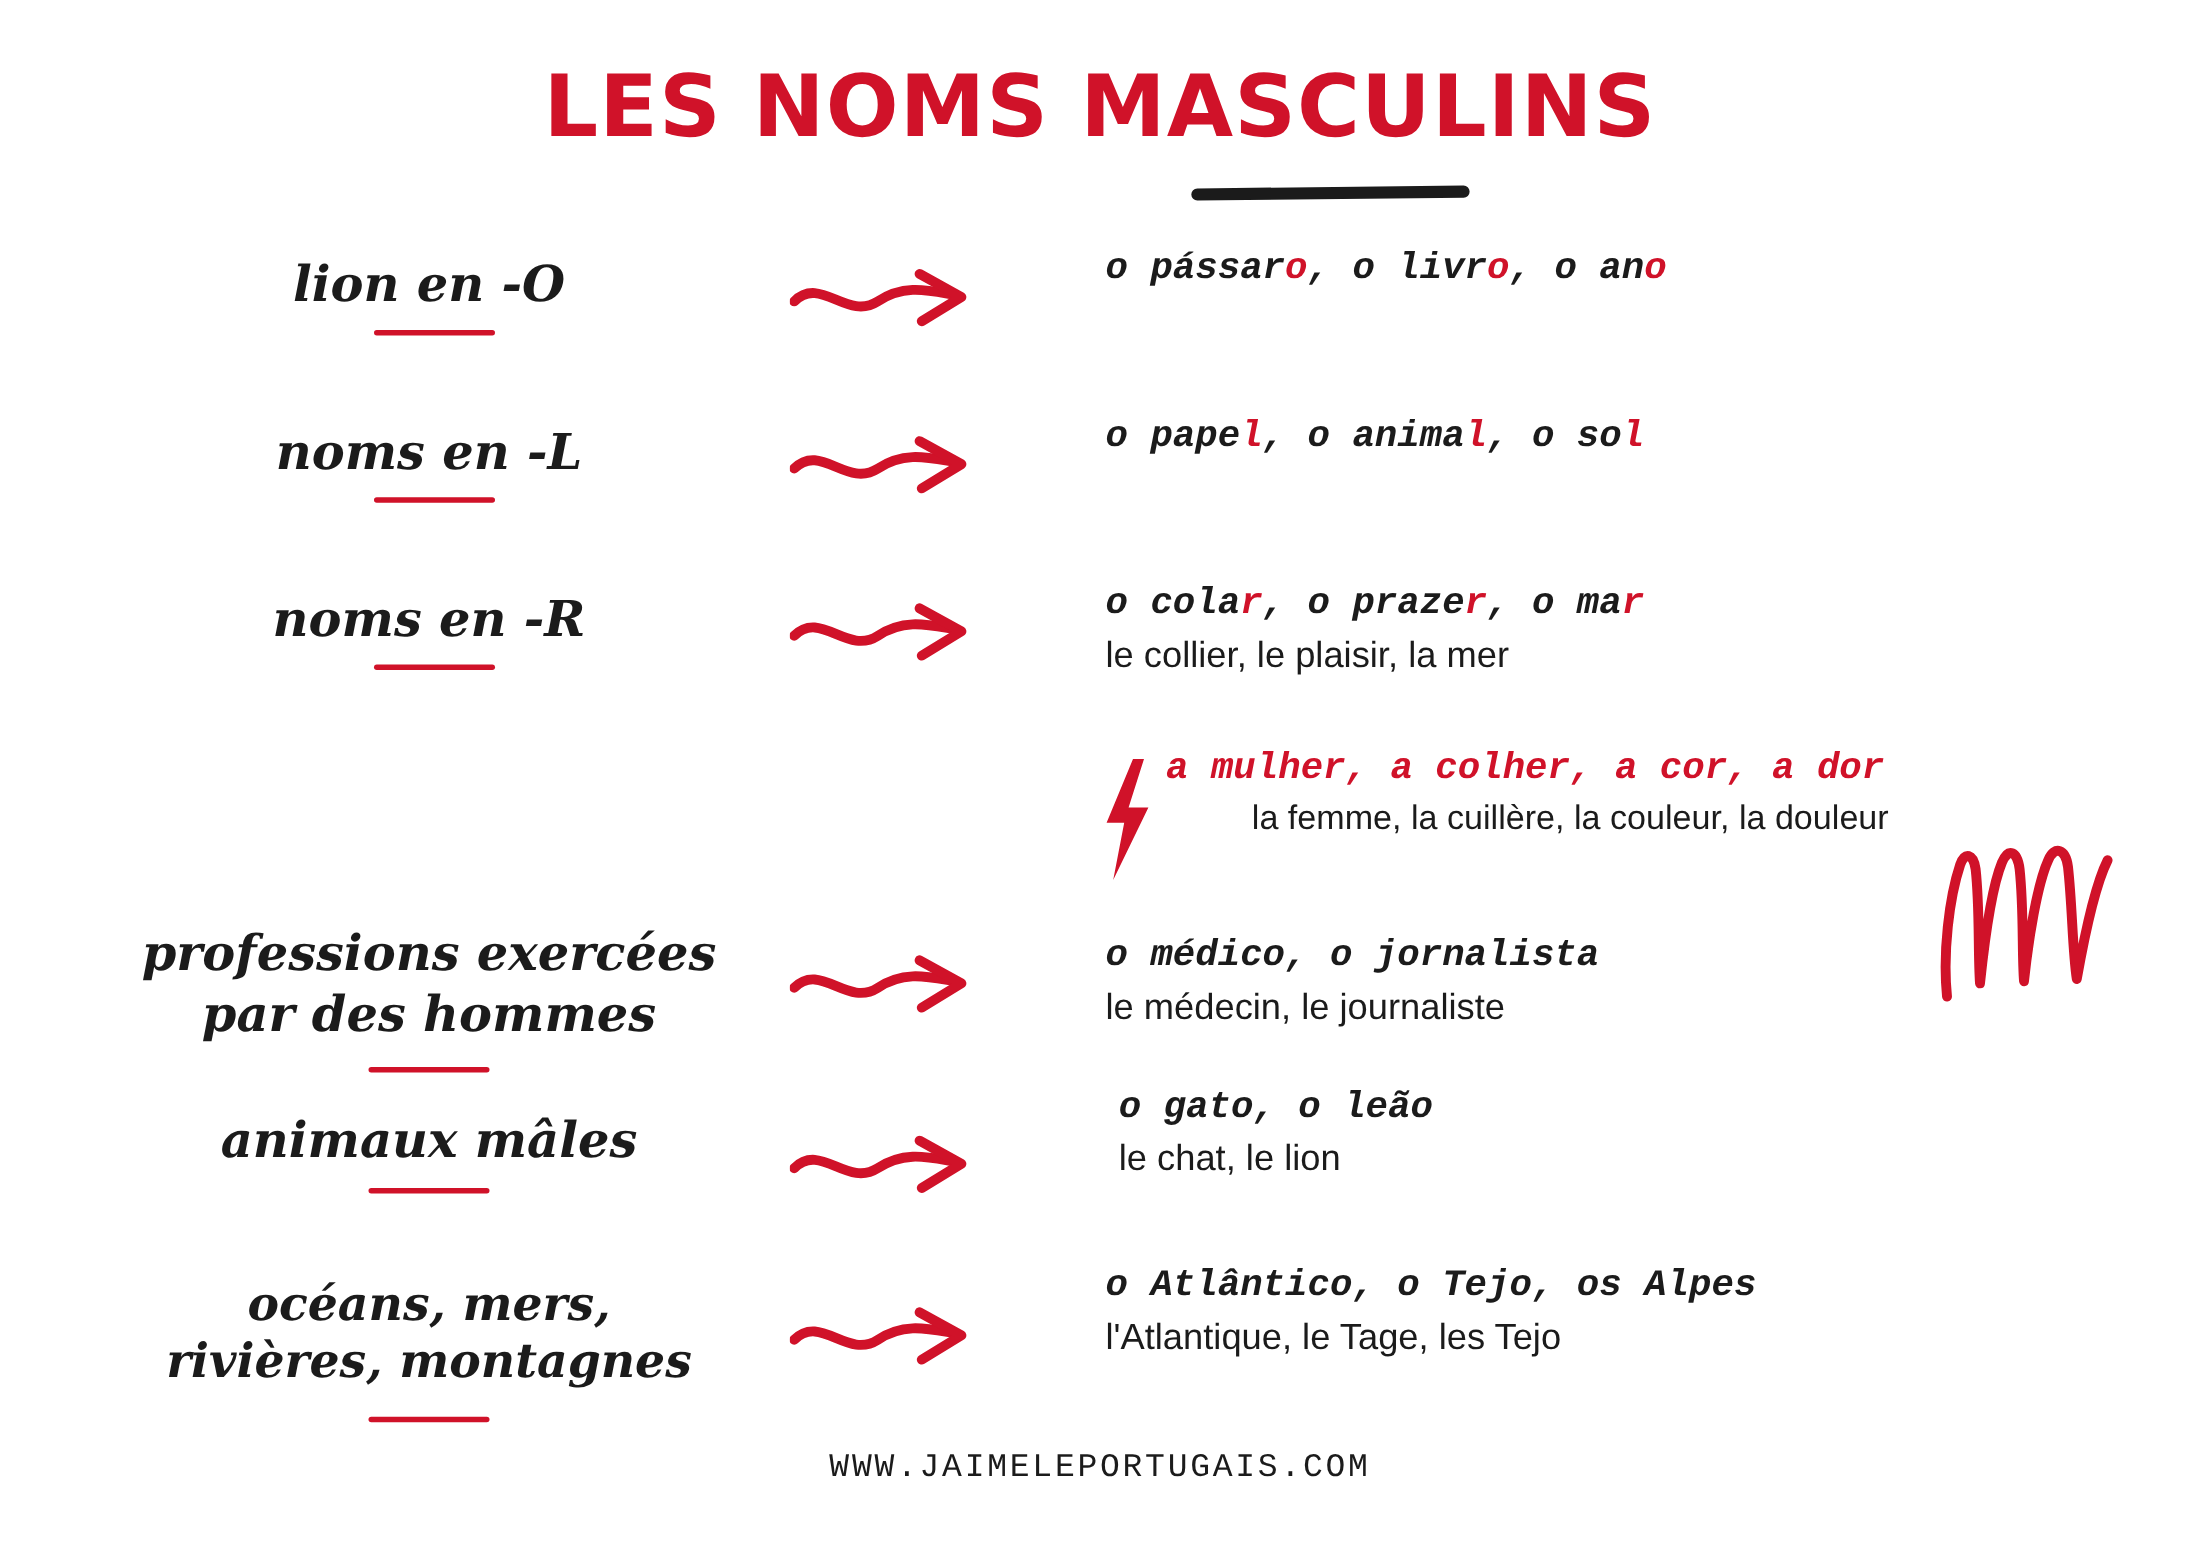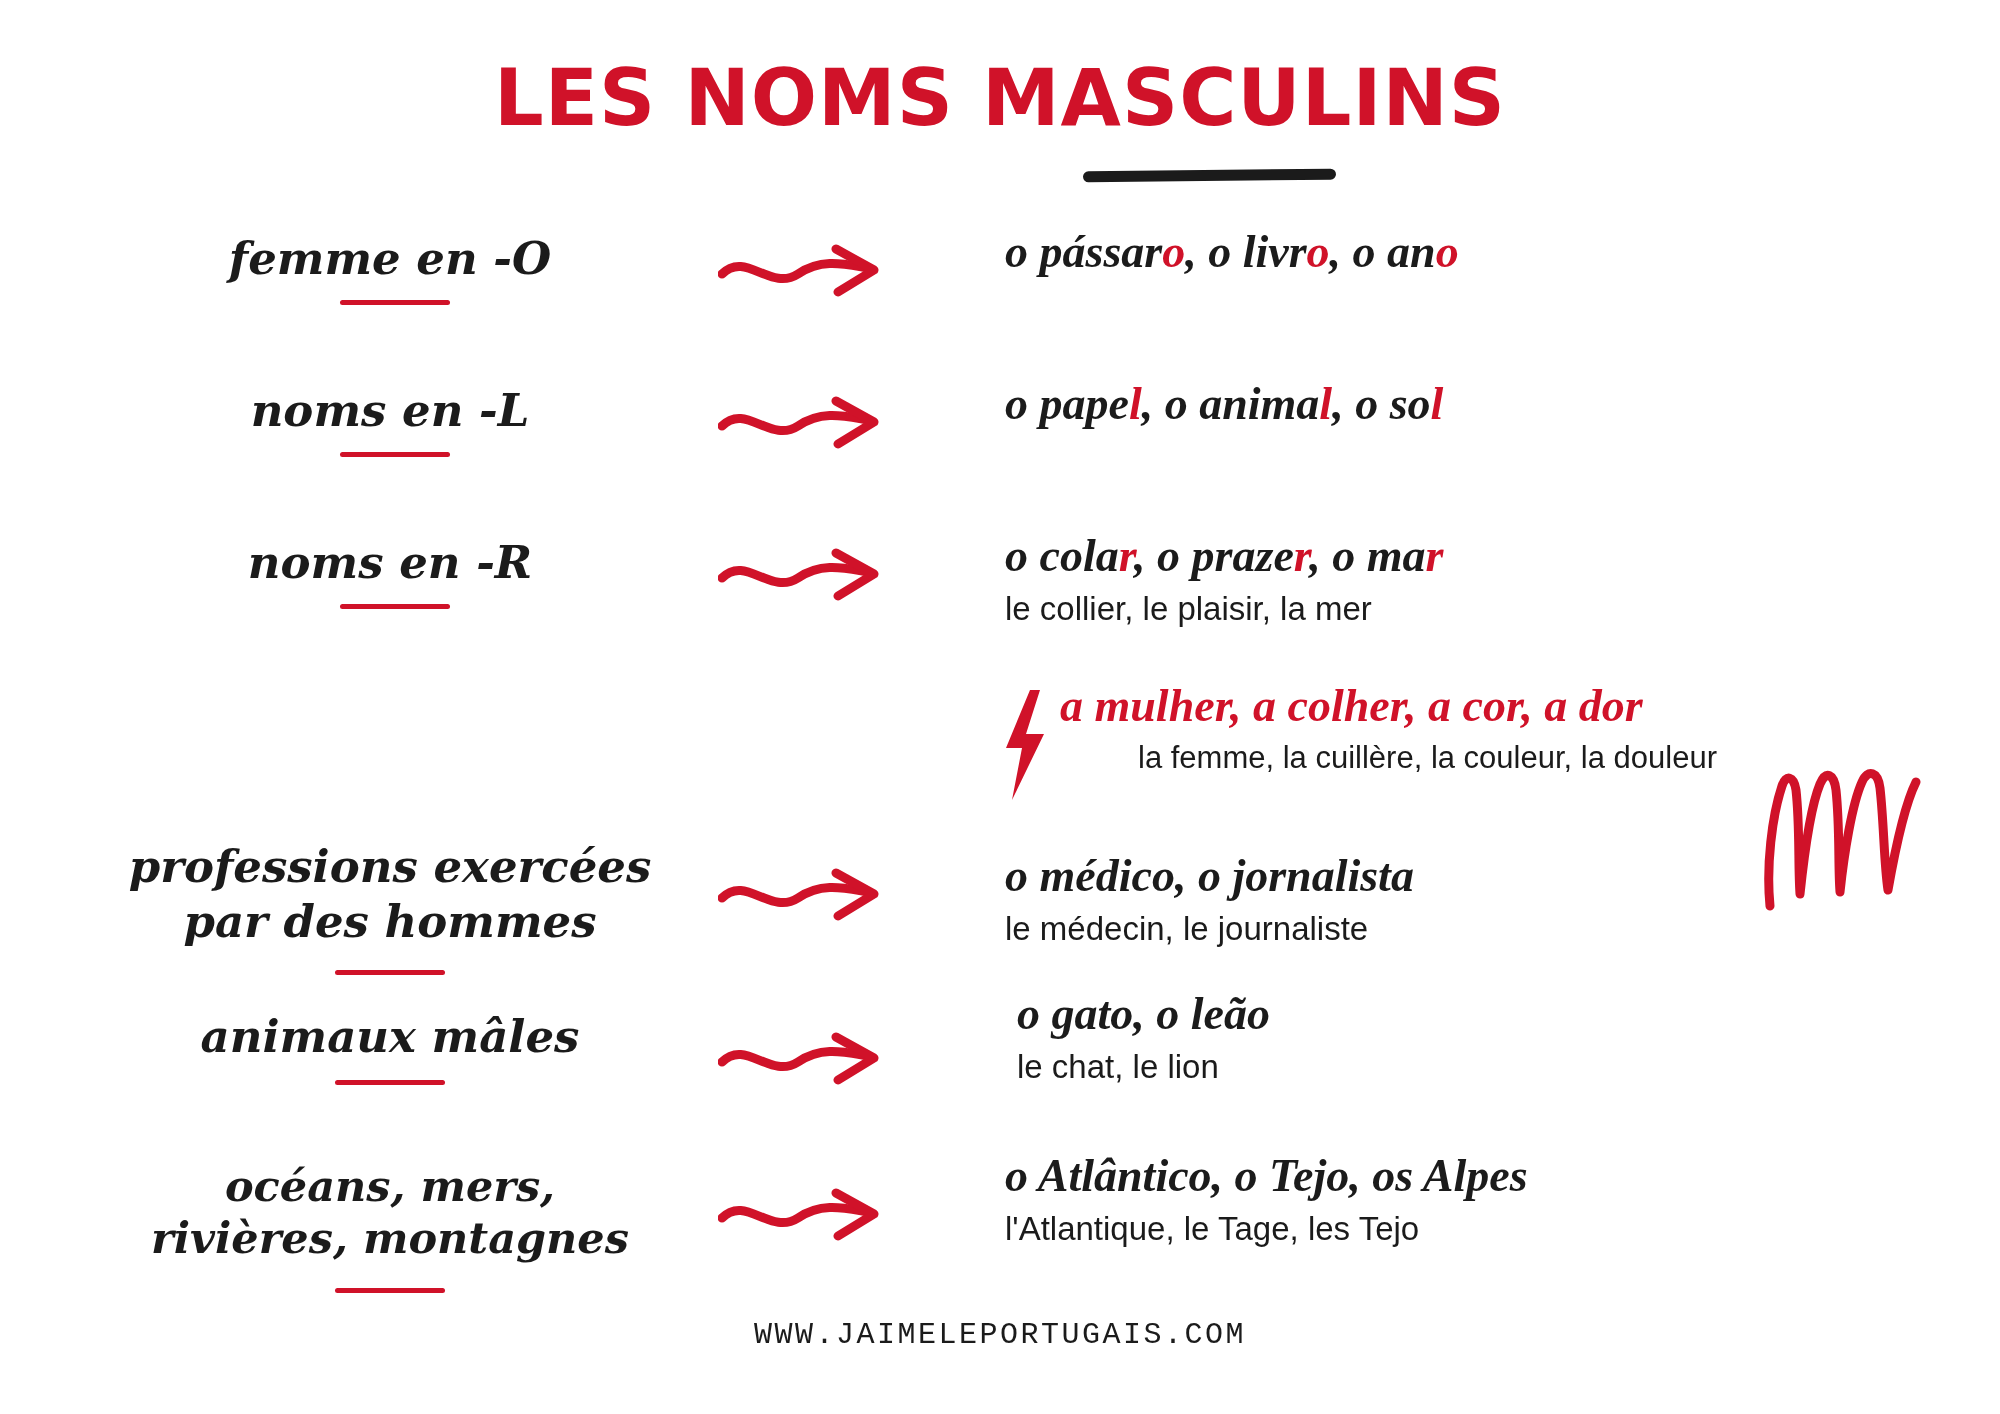--- a/index.html
+++ b/index.html
@@ -86,24 +86,24 @@
   }
   .arrow svg { display: block; }
 
   
   .ex {
     position: absolute;
     left: 1005px;
     width: 920px;
   }
   .ex-pt {
-    font-family: Liberation Serif, serif;
+    font-family: Liberation Mono, monospace;
     font-style: italic;
     font-weight: bold;
-    font-size: 46px;
+    font-size: 34px;
     color: #1b1b1b;
     line-height: 1.15;
     white-space: nowrap;
   }
   .ex-pt .hl { color: #d01229; }
   .ex-fr {
     font-family: "Liberation Sans", sans-serif;
     font-size: 33px;
     color: #1b1b1b;
     margin-top: 6px;
@@ -151,21 +151,21 @@
 <body>
 
 <div class="page">
 
   <div class="title-wrap">
     <h1 class="title">LES NOMS MASCULINS</h1>
   </div>
   <div class="title-underline"></div>
 
   <div class="row" style="top:232px;">
-    <div class="label" style="top:0;">femme en -O</div>
+    <div class="label" style="top:0;">lion en -O</div>
     <div class="label-underline" style="left:340px; top:68px; width:110px;"></div>
 
     <div class="arrow" style="left:718px; top:12px;">
       <svg width="180" height="60" viewBox="0 0 180 60">
         <path d="M4,30 C28,6 52,48 80,30 C104,14 126,20 150,24" fill="none" stroke="#d01229" stroke-width="9" stroke-linecap="round"></path>
         <path d="M118,5 L156,26 L120,48" fill="none" stroke="#d01229" stroke-width="9" stroke-linecap="round" stroke-linejoin="round"></path>
       </svg>
     </div>
 
     <div class="ex" style="top:-6px;">

